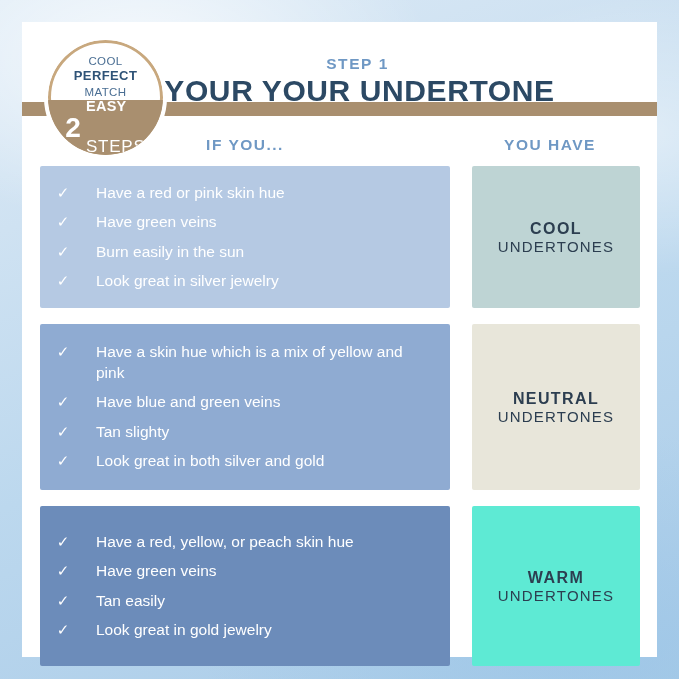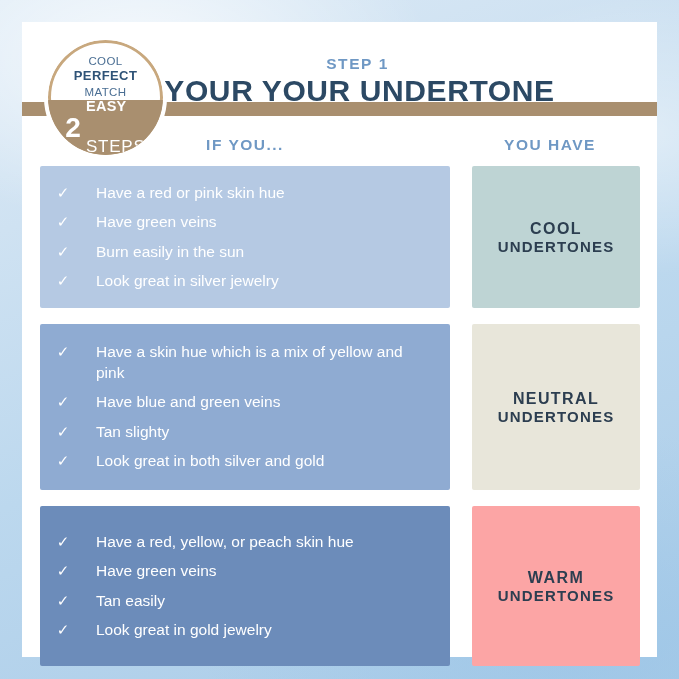--- a/index.html
+++ b/index.html
@@ -79,21 +79,21 @@
   .rows{position:absolute;top:144px;left:18px;width:600px;}
   .row{position:relative;display:flex;gap:22px;margin-bottom:16px;}
   .left-panel{
     width:410px;border-radius:2px;padding:14px 16px 14px 16px;box-sizing:border-box;
   }
   .right-panel{
     width:168px;display:flex;flex-direction:column;align-items:center;justify-content:center;
     text-align:center;border-radius:2px;
   }
   .right-title{font-size:16px;font-weight:700;letter-spacing:1.4px;color:#2c3e50;}
-  .right-sub{font-size:15px;font-weight:700;letter-spacing:1.2px;color:#2c3e50;margin-top:0;}
+  .right-sub{font-size:15px;font-weight:400;letter-spacing:1.2px;color:#2c3e50;margin-top:0;}
 
   ul.items{list-style:none;margin:0;padding:0;}
   ul.items li{
     display:flex;align-items:flex-start;gap:14px;margin:0 0 9px 0;
     color:#ffffff;font-size:15.5px;line-height:1.32;
   }
   ul.items li:last-child{margin-bottom:0;}
   .check{
     color:#ffffff;font-size:15px;line-height:1.3;flex:0 0 auto;width:14px;text-align:center;
     font-weight:400;
@@ -202,20 +202,20 @@
             <li>
               <span class="check">✓</span>
               <span class="itxt">Tan easily</span>
             </li>
             <li>
               <span class="check">✓</span>
               <span class="itxt">Look great in gold jewelry</span>
             </li>
           </ul>
         </div>
-        <div class="right-panel" style="background: #fca5a5;">
+        <div class="right-panel" style="background: #5eead4;">
           <div class="right-title">WARM</div>
           <div class="right-sub">UNDERTONES</div>
         </div>
       </div>
     </div>
 
 </div>
 
 </body></html>

